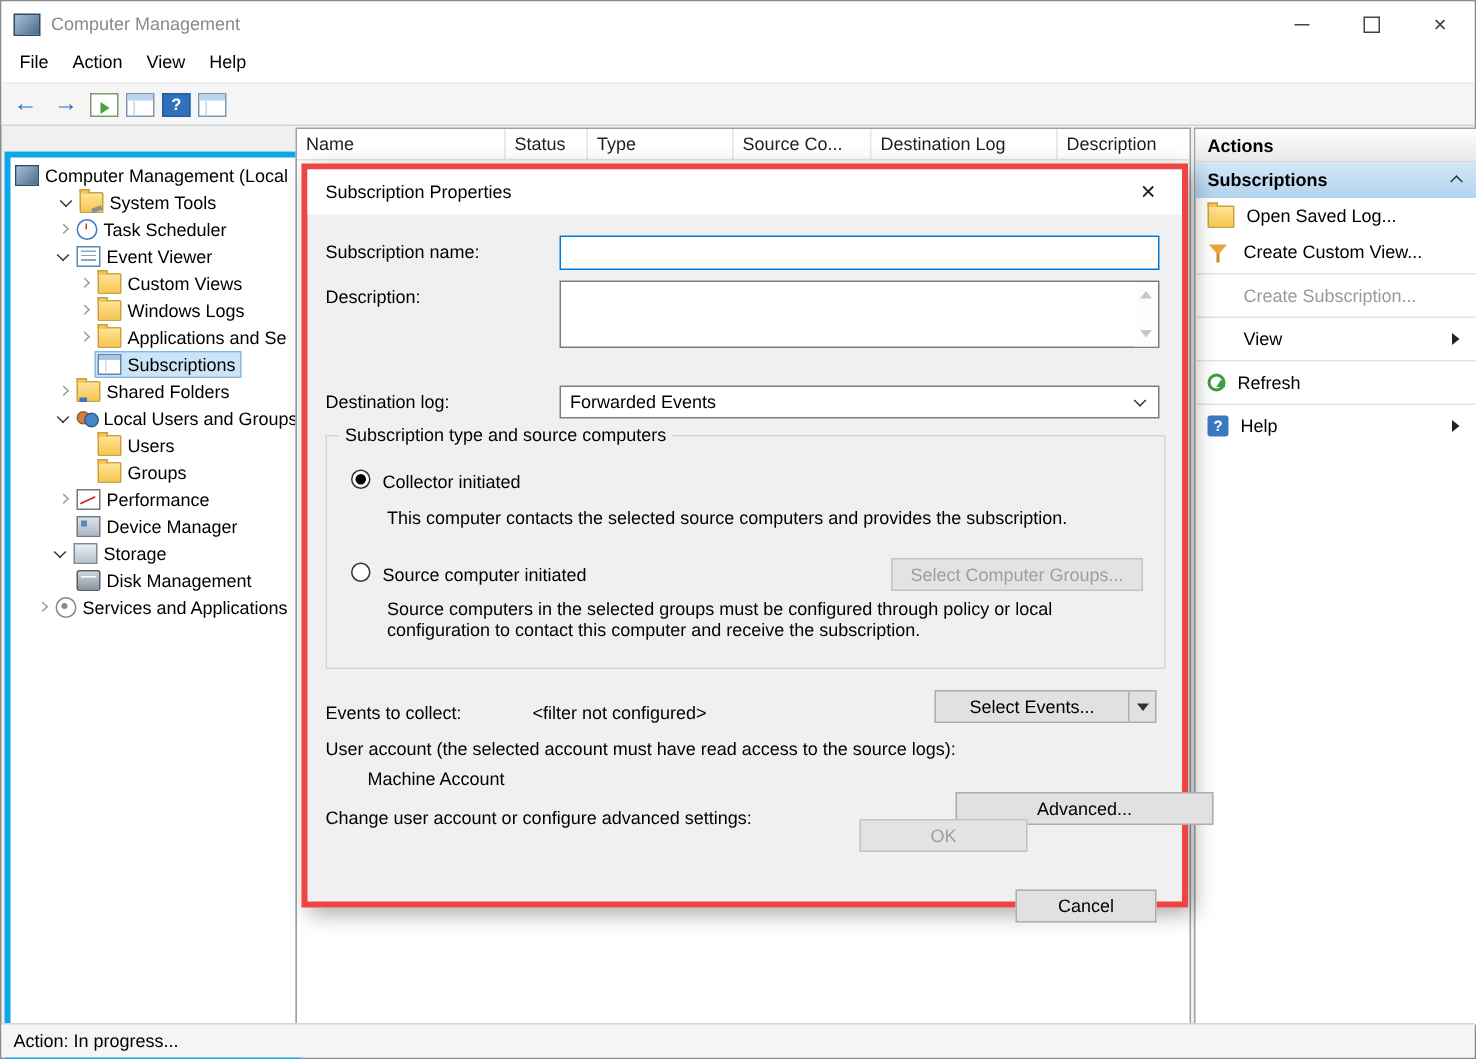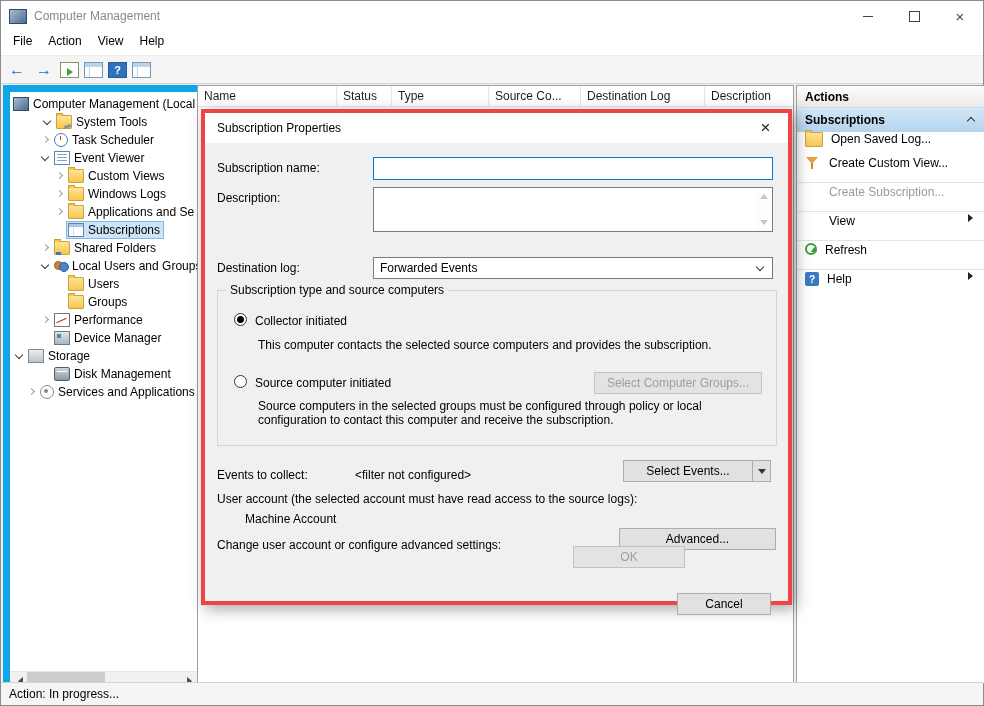--- a/index.html
+++ b/index.html
@@ -28,21 +28,21 @@
   .nav-fwd::after{content:"\2192"}
   .tb-icon{width:17px;height:14px;position:relative;border:1px solid #7e97ad;background:#fff;flex:none}
   .tb-doc{border-color:#7a9c6a}
   .tb-doc::after{content:"";position:absolute;right:1px;bottom:1px;width:0;height:0;border:4px solid transparent;border-left:6px solid #4d9e3c}
   .tb-console::before{content:"";position:absolute;left:0;right:0;top:0;height:4px;background:#b9d4ec}
   .tb-console::after{content:"";position:absolute;left:4px;top:4px;bottom:0;width:1px;background:#b9d4ec}
   .tb-help{background:#2f71bd;border-color:#235d9e;display:flex;align-items:center;justify-content:center}
   .tb-help::after{content:"?";color:#fff;font-weight:bold;font-size:11px}
 
   
-  .tree-pane{position:absolute;left:2px;top:84px;width:190px;height:597px;background:#fff;border:7px solid #0ea5e9;overflow:hidden}
+  .tree-pane{position:absolute;left:2px;top:100px;width:190px;height:597px;background:#fff;border:4px solid #0ea5e9;overflow:hidden}
   .tree{padding-top:3px}
   .trow{height:18px;display:flex;align-items:center;white-space:nowrap;overflow:hidden}
   .chev{width:11px;height:11px;flex:none;position:relative;margin-right:2px}
   .chev.closed::before{content:"";position:absolute;left:3px;top:2px;width:4px;height:4px;border-top:1px solid #9b9b9b;border-right:1px solid #9b9b9b;transform:rotate(45deg)}
   .chev.open::before{content:"";position:absolute;left:2px;top:1px;width:5px;height:5px;border-right:1px solid #3a3a3a;border-bottom:1px solid #3a3a3a;transform:rotate(45deg)}
   .titem{display:flex;align-items:center;padding:1px 3px 1px 1px}
   .trow.selected .titem{background:#cce4f7;outline:1px solid #84b8e0}
 
   .ticon{width:14px;height:12px;flex:none;margin-right:4px;position:relative}
   .i-computer{background:linear-gradient(135deg,#a8c0d8,#4a6b8c);border:1px solid #2f4a66}
@@ -81,21 +81,21 @@
   .list-header{display:flex;height:20px;border-bottom:1px solid #e5e5e5;color:#1f1f1f}
   .col{padding:3px 6px 0 6px;border-right:1px solid #e5e5e5;white-space:nowrap;overflow:hidden;flex:none}
   .c0{width:126px}.c1{width:42px}.c2{width:84px}.c3{width:79px}.c4{width:111px}.c5{width:93px}
 
   
   .actions-pane{position:absolute;left:795px;top:84px;width:187px;height:597px;background:#fff;border:1px solid #a0a0a0}
   .actions-header{height:21px;background:linear-gradient(#fdfdfd,#e9e9e9);border-bottom:1px solid #d9d9d9;font-weight:bold;display:flex;align-items:center;padding-left:8px}
   .actions-section{height:24px;background:linear-gradient(#d3e8f8,#b3d3ee);display:flex;align-items:center;padding:0 8px;font-weight:bold;position:relative}
   .chev-up{margin-left:auto;width:10px;height:10px;position:relative}
   .chev-up::before{content:"";position:absolute;left:2px;top:3px;width:5px;height:5px;border-left:1px solid #333;border-top:1px solid #333;transform:rotate(45deg)}
-  .action-item{height:24px;display:flex;align-items:flex-start;padding-left:8px;gap:8px}
+  .action-item{height:24px;display:flex;align-items:center;padding-left:8px;gap:8px}
   .action-item.disabled{color:#9a9a9a}
   .aicon{width:16px;height:13px;flex:none;position:relative}
   .sub-arrow{margin-left:auto;margin-right:7px;width:0;height:0;border:4px solid transparent;border-left:5px solid #222;flex:none}
   .action-sep{height:1px;background:#e4e4e4;margin:2px 0}
   .a-funnel{border:none}
   .a-funnel::before{content:"";position:absolute;left:1px;top:1px;width:0;height:0;border-left:6px solid transparent;border-right:6px solid transparent;border-top:7px solid #e8a33d}
   .a-funnel::after{content:"";position:absolute;left:6px;top:7px;width:2px;height:6px;background:#c98a2a}
   .a-refresh{width:12px;height:12px;border:2px solid #3a9e3a;border-radius:50%;box-sizing:border-box}
   .a-refresh::after{content:"";position:absolute;right:-2px;top:-1px;width:0;height:0;border:3px solid transparent;border-bottom:5px solid #3a9e3a}
   .a-help{width:14px;height:14px;background:#3b79c2;border-radius:2px;display:flex;align-items:center;justify-content:center}
@@ -261,21 +261,21 @@
             <span>Performance</span>
           </span>
       </div>
       <div class="trow" style="padding-left:30px">
         <span class="chev"></span>
         <span class="titem">
             <span class="ticon i-device"></span>
             <span>Device Manager</span>
           </span>
       </div>
-      <div class="trow" style="padding-left:4px">
+      <div class="trow" style="padding-left:28px">
         <span class="chev open"></span>
         <span class="titem">
             <span class="ticon i-storage"></span>
             <span>Storage</span>
           </span>
       </div>
       <div class="trow" style="padding-left:30px">
         <span class="chev"></span>
         <span class="titem">
             <span class="ticon i-disk"></span>
@@ -389,21 +389,21 @@
       <span class="dlabel" style="left:150px;top:325px">&lt;filter not configured&gt;</span>
       <button class="btn btn-split" style="left:418px;top:317px;width:148px">
         <span class="split-main">Select Events...</span>
         <span class="split-arrow"></span>
       </button>
 
       <span class="dlabel" style="left:12px;top:349px">User account (the selected account must have read access to the source logs):</span>
       <span class="dlabel" style="left:40px;top:369px">Machine Account</span>
 
       <span class="dlabel" style="left:12px;top:395px">Change user account or configure advanced settings:</span>
-      <button class="btn" style="left:414px;top:385px;width:157px">Advanced...</button>
+      <button class="btn" style="left:432px;top:385px;width:172px">Advanced...</button>
 
       <button class="btn disabled" style="left:368px;top:403px;width:112px">OK</button>
       <button class="btn" style="left:472px;top:450px;width:94px">Cancel</button>
     </div>
   </div>
 
   <div class="statusbar">
     <span>Action:  In progress...</span>
   </div>
 

